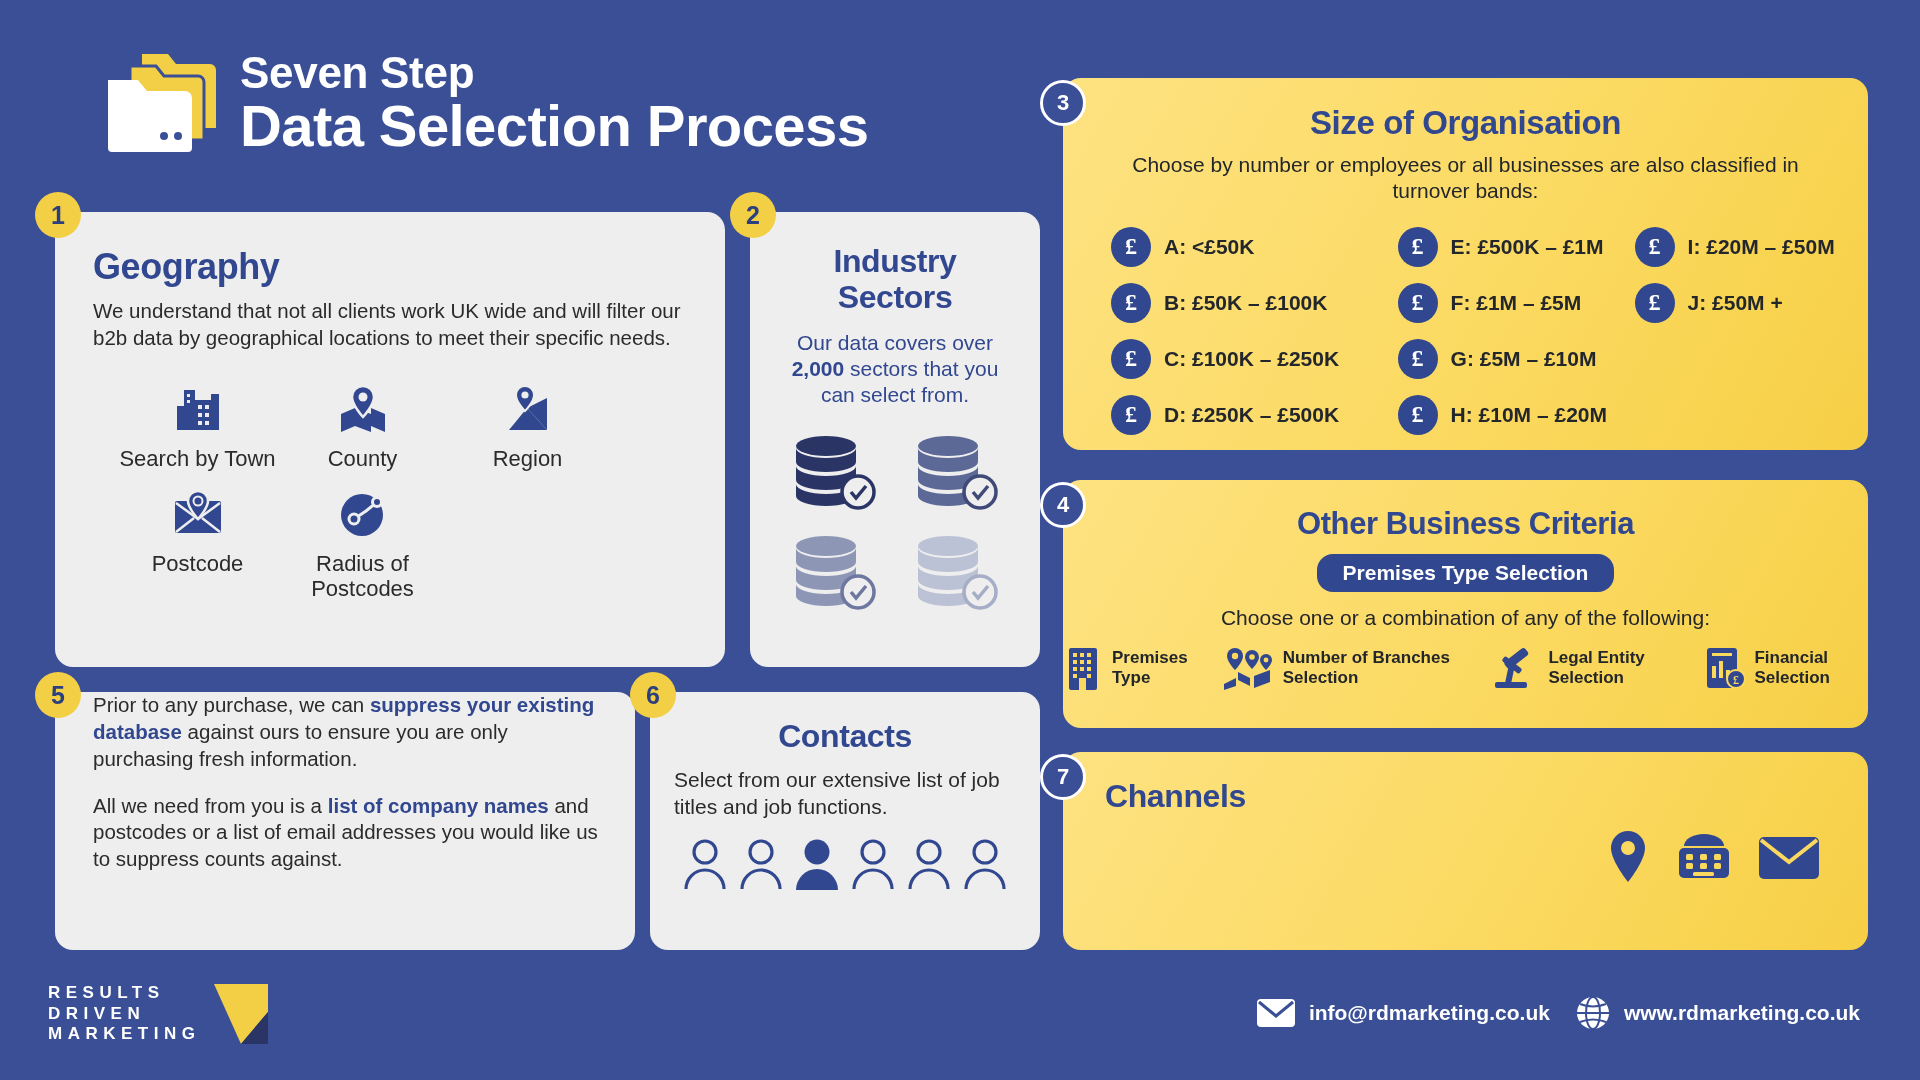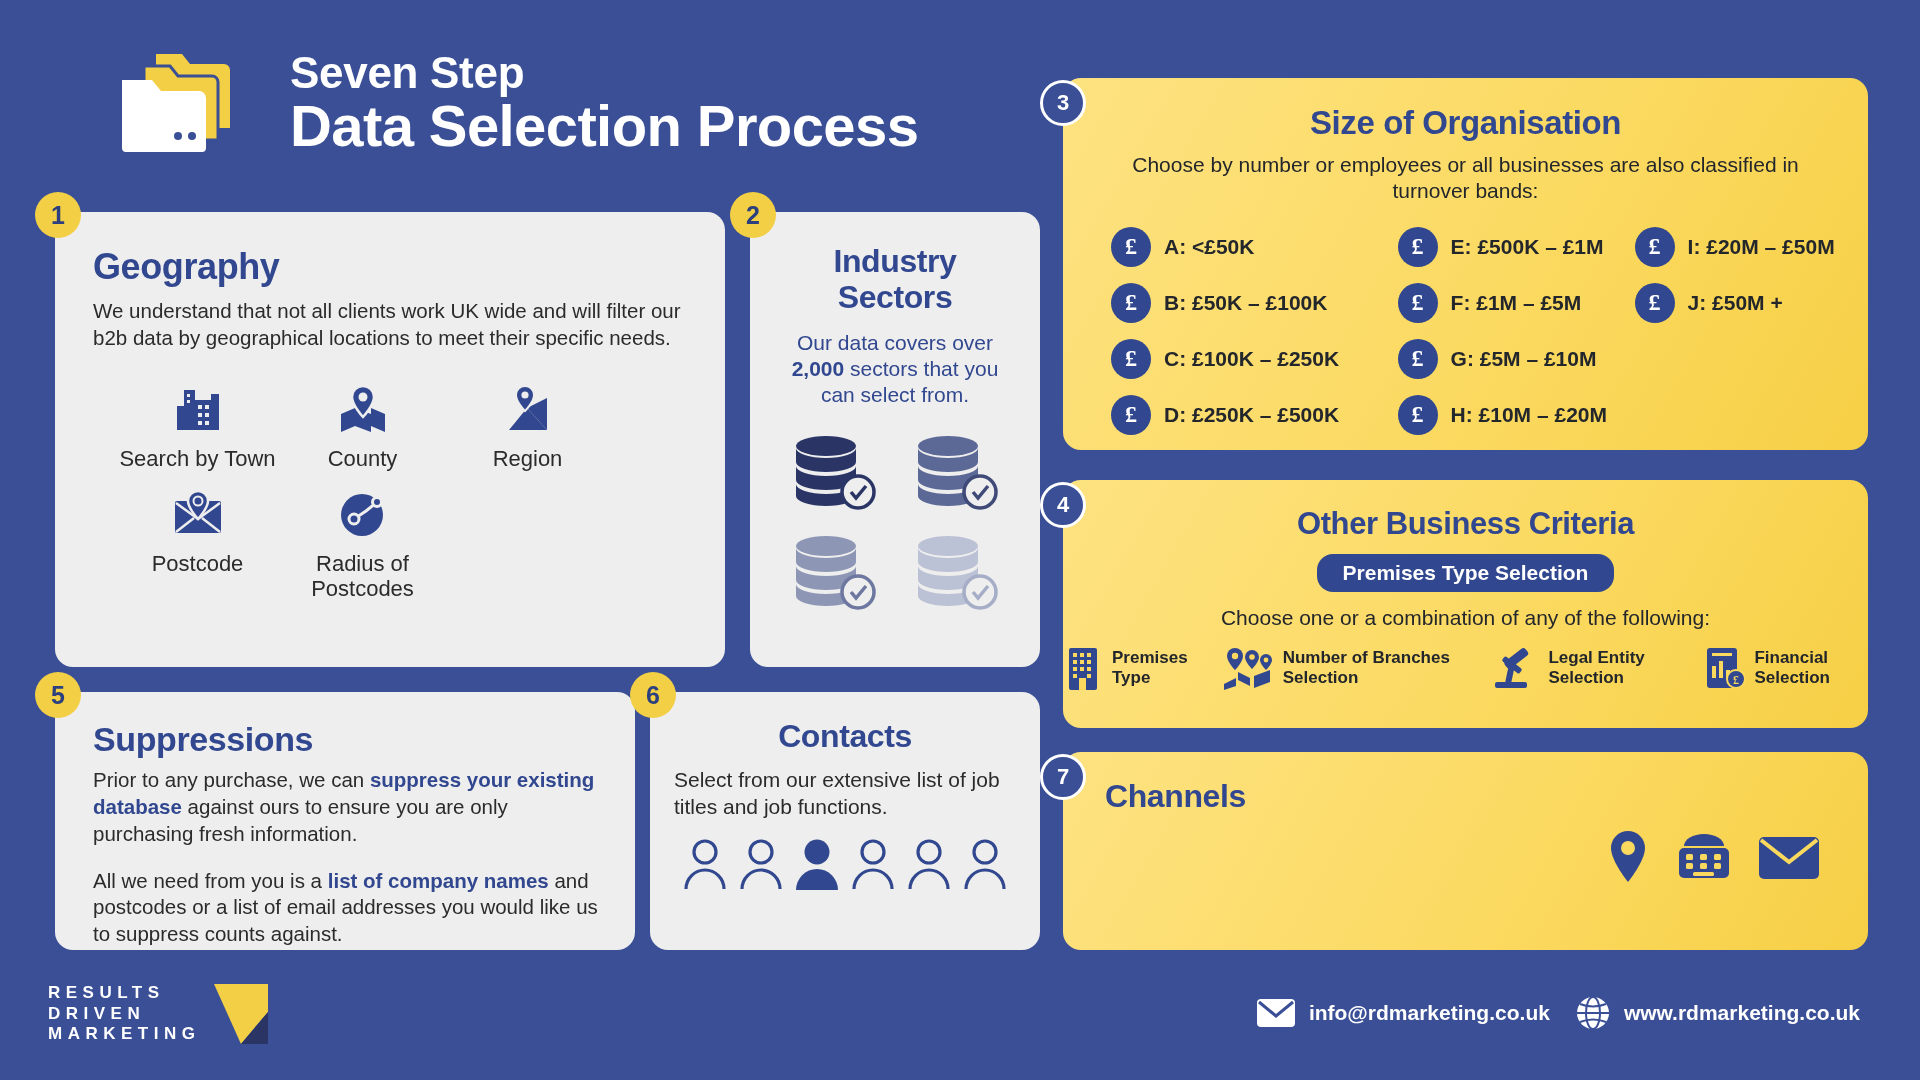--- a/index.html
+++ b/index.html
@@ -5,21 +5,21 @@
   * { box-sizing: border-box; margin: 0; padding: 0; }
   html, body {
     width: 1920px; height: 1080px;
     background: #374f97;
     font-family: "Liberation Sans", sans-serif;
     overflow: hidden;
   }
   .page { position: relative; width: 1920px; height: 1080px; background: #3a4f96; }
 
   
-  .header { position: absolute; left: 114px; top: 48px; display: flex; align-items: center; gap: 36px; }
+  .header { position: absolute; left: 100px; top: 48px; display: flex; align-items: center; }
   .folder-logo { width: 140px; height: 110px; position: relative; flex: none; }
   .title-wrap { line-height: 1; }
   .title-sub {
     font-size: 44px; font-weight: 700; color: #ffffff; letter-spacing: -0.3px;
     margin-bottom: 2px;
   }
   .title-main {
     font-size: 58px; font-weight: 800; color: #ffffff; letter-spacing: -0.6px;
   }
 
@@ -433,21 +433,20 @@
           </svg>
         </span>
         <span class="criteria-label">Financial Selection</span>
       </div>
 
     </div>
   </div>
 
   <div class="card light" id="card-suppressions">
     <div class="badge yellow-badge" style="left:-20px; top:-20px;">5</div>
-    <div class="card-title">Suppressions</div>
     <div class="body-text">
       <span>Prior to any purchase, we can </span><span class="hl">suppress your existing database</span><span> against ours to ensure you are only purchasing fresh information.</span>
     </div>
     <div class="body-text second">
       <span>All we need from you is a </span><span class="hl">list of company names</span><span> and postcodes or a list of email addresses you would like us to suppress counts against.</span>
     </div>
   </div>
 
   <div class="card light" id="card-contacts">
     <div class="badge yellow-badge" style="left:-20px; top:-20px;">6</div>

